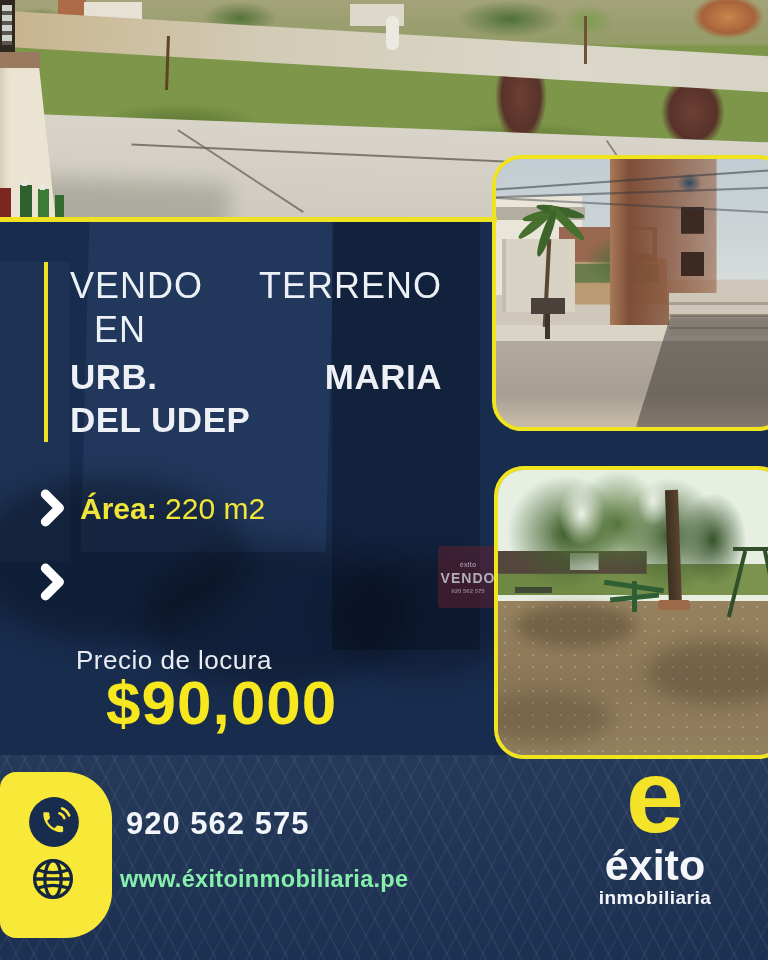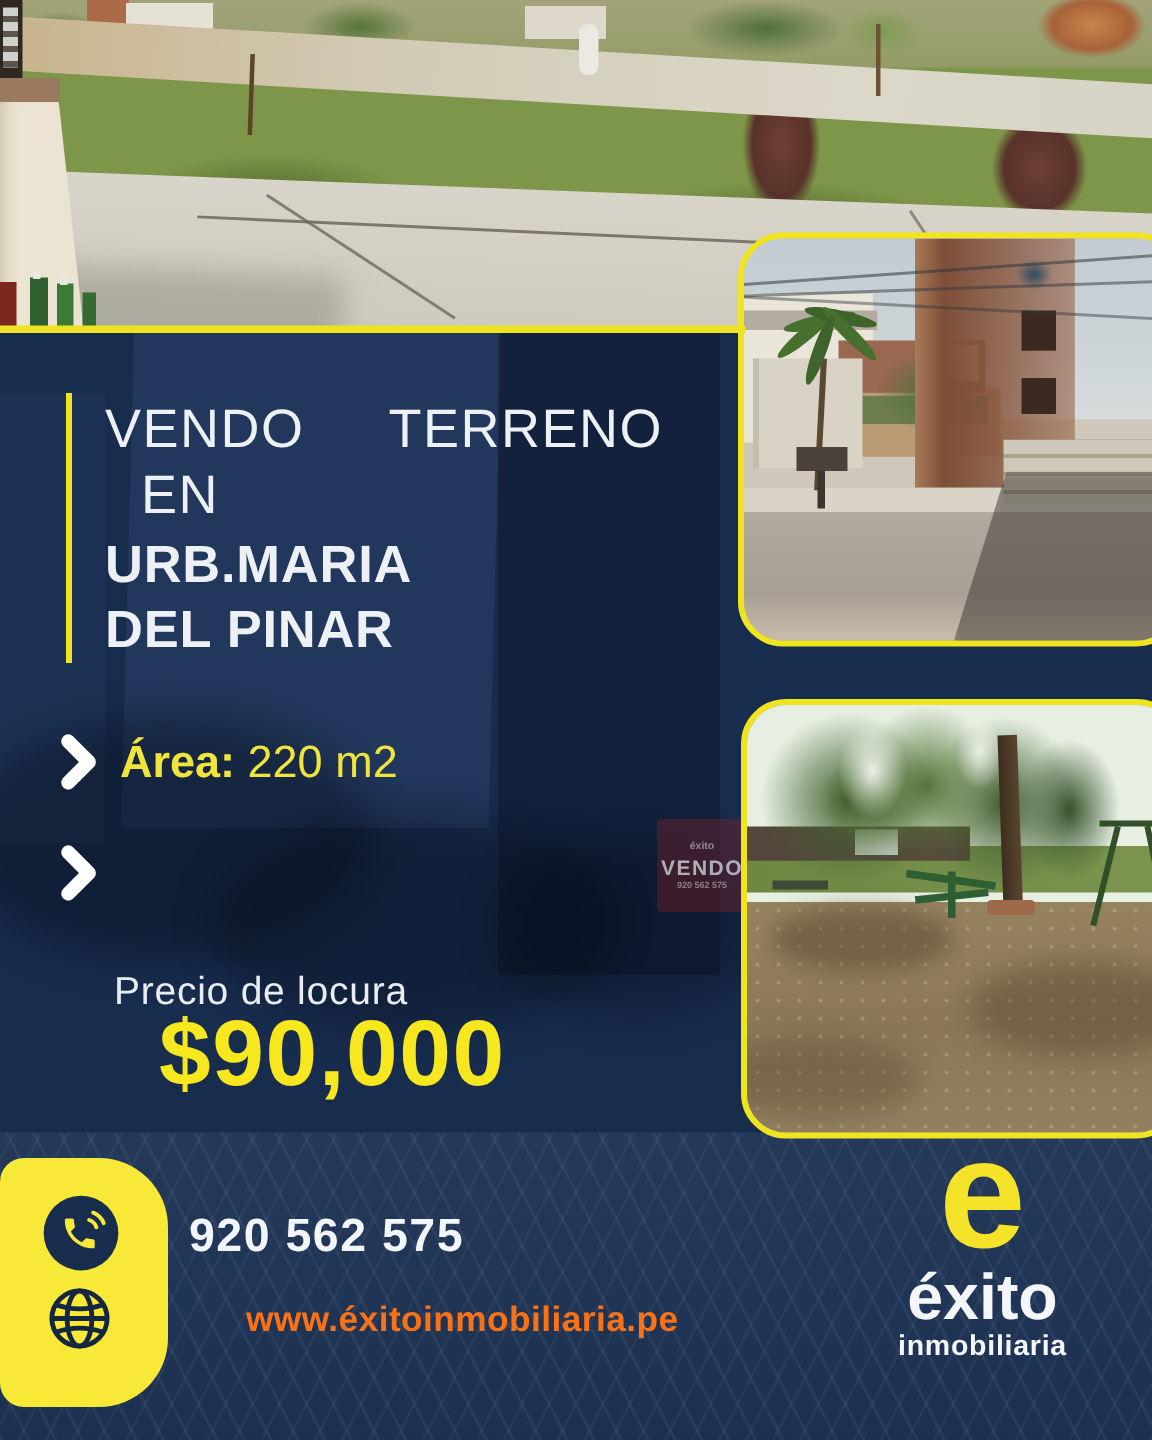--- a/index.html
+++ b/index.html
@@ -70,21 +70,21 @@
   .fx-sign .s-brand{font-size:7px;font-weight:bold;color:rgba(215,220,230,.55);}
   .fx-sign .s-title{font-size:14px;font-weight:bold;letter-spacing:1px;color:rgba(215,222,232,.75);}
   .fx-sign .s-phone{font-size:6px;font-weight:bold;color:rgba(215,220,230,.5);}
 
   
   .title-bar{left:44px;top:40px;width:4px;height:180px;background:#efe223;}
   .title-wrap{left:70px;top:42px;width:372px;color:#edf1f5;}
   .t-row{display:flex;justify-content:space-between;font-size:36px;line-height:44px;
     font-weight:400;letter-spacing:1px;}
   .t-en{font-size:36px;line-height:44px;font-weight:400;letter-spacing:1px;margin-left:24px;}
-  .t-row-bold{display:flex;justify-content:flex-start;font-size:35px;line-height:43px;
+  .t-row-bold{display:flex;justify-content:space-between;font-size:35px;line-height:43px;
     font-weight:bold;letter-spacing:.5px;margin-top:3px;}
   .t-bold{font-size:35px;line-height:43px;font-weight:bold;letter-spacing:.5px;}
 
   
   .chev{width:30px;height:38px;}
   .chev1{left:38px;top:267px;}
   .chev2{left:38px;top:341px;}
   .feat1{left:80px;top:270px;font-size:30px;color:#f0e53a;}
   .feat1 .lbl{font-weight:bold;}
   .feat2{left:80px;top:334px;width:380px;font-size:28px;line-height:37px;color:#f0e53a;}
@@ -92,21 +92,21 @@
   
   .price-label{left:76px;top:423px;font-size:26px;color:#e9edf2;letter-spacing:.5px;}
   .price-value{left:106px;top:446px;font-size:62px;font-weight:bold;color:#f6e71e;line-height:70px;letter-spacing:1px;}
 
   
   .card{left:0;top:550px;width:112px;height:166px;background:#f8e838;
     border-radius:16px 46px 46px 16px;}
   .icon-phone{left:28px;top:574px;width:52px;height:52px;}
   .icon-globe{left:30px;top:634px;width:46px;height:46px;}
   .phone-text{left:126px;top:584px;font-size:31px;font-weight:bold;color:#f2f5f9;letter-spacing:1px;}
-  .web-text{left:120px;top:644px;font-size:23.5px;font-weight:bold;color:#f97316;letter-spacing:.3px;margin-left:44px;}
+  .web-text{left:120px;top:644px;font-size:23.5px;font-weight:bold;color:#86efac;letter-spacing:.3px;}
 
   
   .logo{left:570px;top:522px;width:170px;text-align:center;}
   .logo .mark{display:block;font-size:104px;line-height:104px;font-weight:bold;color:#f5e32a;}
   .logo .name{display:block;margin-top:-4px;font-size:43px;line-height:42px;font-weight:bold;color:#f4f6f9;}
   .logo .descr{display:block;margin-top:2px;font-size:19px;line-height:20px;font-weight:bold;
     letter-spacing:.5px;color:#f4f6f9;}
 
   
   .inset{border:4px solid #f0e41f;border-radius:30px;overflow:hidden;z-index:5;background:#b3aba0;}
@@ -218,21 +218,21 @@
     <div class="abs title-wrap">
       <div class="t-row">
         <span>VENDO</span>
         <span>TERRENO</span>
       </div>
       <div class="t-en">EN</div>
       <div class="t-row-bold">
         <span>URB.</span>
         <span>MARIA</span>
       </div>
-      <div class="t-bold">DEL PINAR</div>
+      <div class="t-bold">DEL UDEP</div>
     </div>
 
     <svg class="abs chev chev1" viewBox="0 0 24 30">
       <polyline points="6,4 17,15 6,26" fill="none" stroke="#ffffff" stroke-width="7.5" stroke-linecap="round" stroke-linejoin="round"></polyline>
     </svg>
     <div class="abs feat1">
       <span class="lbl">Área:</span><span> 220 m2</span>
     </div>
 
     <svg class="abs chev chev2" viewBox="0 0 24 30">

